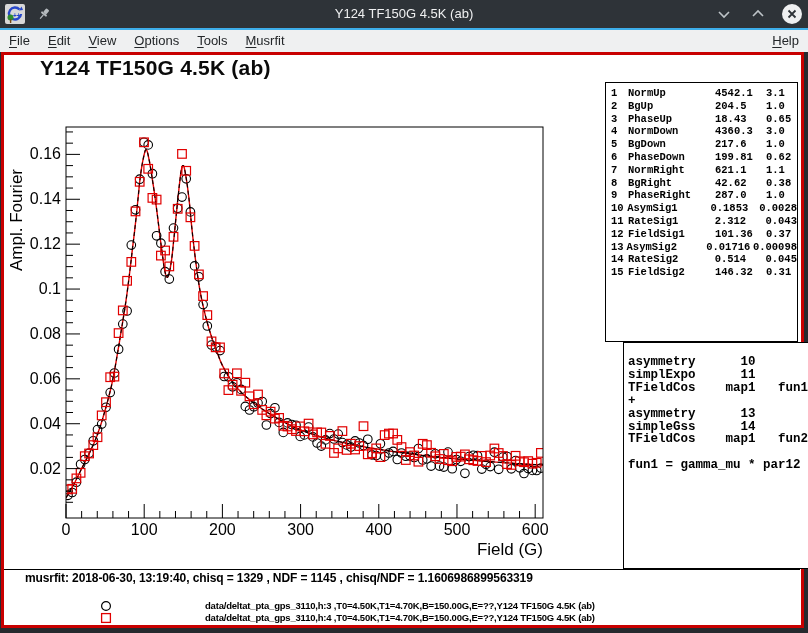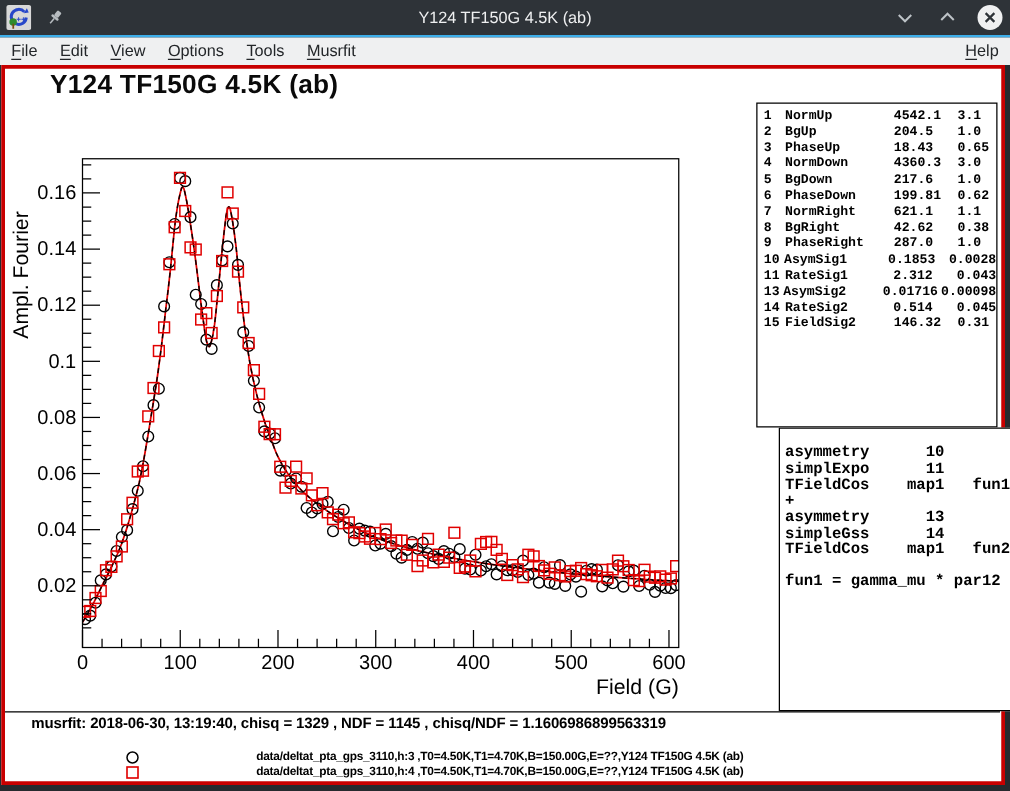--- a/index.html
+++ b/index.html
@@ -459,20 +459,21 @@
       <div class="param-row"><span class="param-idx">2</span><span class="param-name">BgUp</span><span class="param-val">204.5</span><span class="param-err">1.0</span></div>
       <div class="param-row"><span class="param-idx">3</span><span class="param-name">PhaseUp</span><span class="param-val">18.43</span><span class="param-err">0.65</span></div>
       <div class="param-row"><span class="param-idx">4</span><span class="param-name">NormDown</span><span class="param-val">4360.3</span><span class="param-err">3.0</span></div>
       <div class="param-row"><span class="param-idx">5</span><span class="param-name">BgDown</span><span class="param-val">217.6</span><span class="param-err">1.0</span></div>
       <div class="param-row"><span class="param-idx">6</span><span class="param-name">PhaseDown</span><span class="param-val">199.81</span><span class="param-err">0.62</span></div>
       <div class="param-row"><span class="param-idx">7</span><span class="param-name">NormRight</span><span class="param-val">621.1</span><span class="param-err">1.1</span></div>
       <div class="param-row"><span class="param-idx">8</span><span class="param-name">BgRight</span><span class="param-val">42.62</span><span class="param-err">0.38</span></div>
       <div class="param-row"><span class="param-idx">9</span><span class="param-name">PhaseRight</span><span class="param-val">287.0</span><span class="param-err">1.0</span></div>
       <div class="param-row"><span class="param-idx">10</span><span class="param-name">AsymSig1</span><span class="param-val">0.1853</span><span class="param-err">0.0028</span></div>
       <div class="param-row"><span class="param-idx">11</span><span class="param-name">RateSig1</span><span class="param-val">2.312</span><span class="param-err">0.043</span></div>
+      <div class="param-row"><span class="param-idx">12</span><span class="param-name">FieldSig1</span><span class="param-val">101.36</span><span class="param-err">0.37</span></div>
       <div class="param-row"><span class="param-idx">13</span><span class="param-name">AsymSig2</span><span class="param-val">0.01716</span><span class="param-err">0.00098</span></div>
       <div class="param-row"><span class="param-idx">14</span><span class="param-name">RateSig2</span><span class="param-val">0.514</span><span class="param-err">0.045</span></div>
       <div class="param-row"><span class="param-idx">15</span><span class="param-name">FieldSig2</span><span class="param-val">146.32</span><span class="param-err">0.31</span></div>
     </div>
 
   <div class="stat-box theory-box" id="theory-box">
       <div class="theory-line">asymmetry      10</div>
       <div class="theory-line">simplExpo      11</div>
       <div class="theory-line">TFieldCos    map1   fun1</div>
       <div class="theory-line">+</div>

